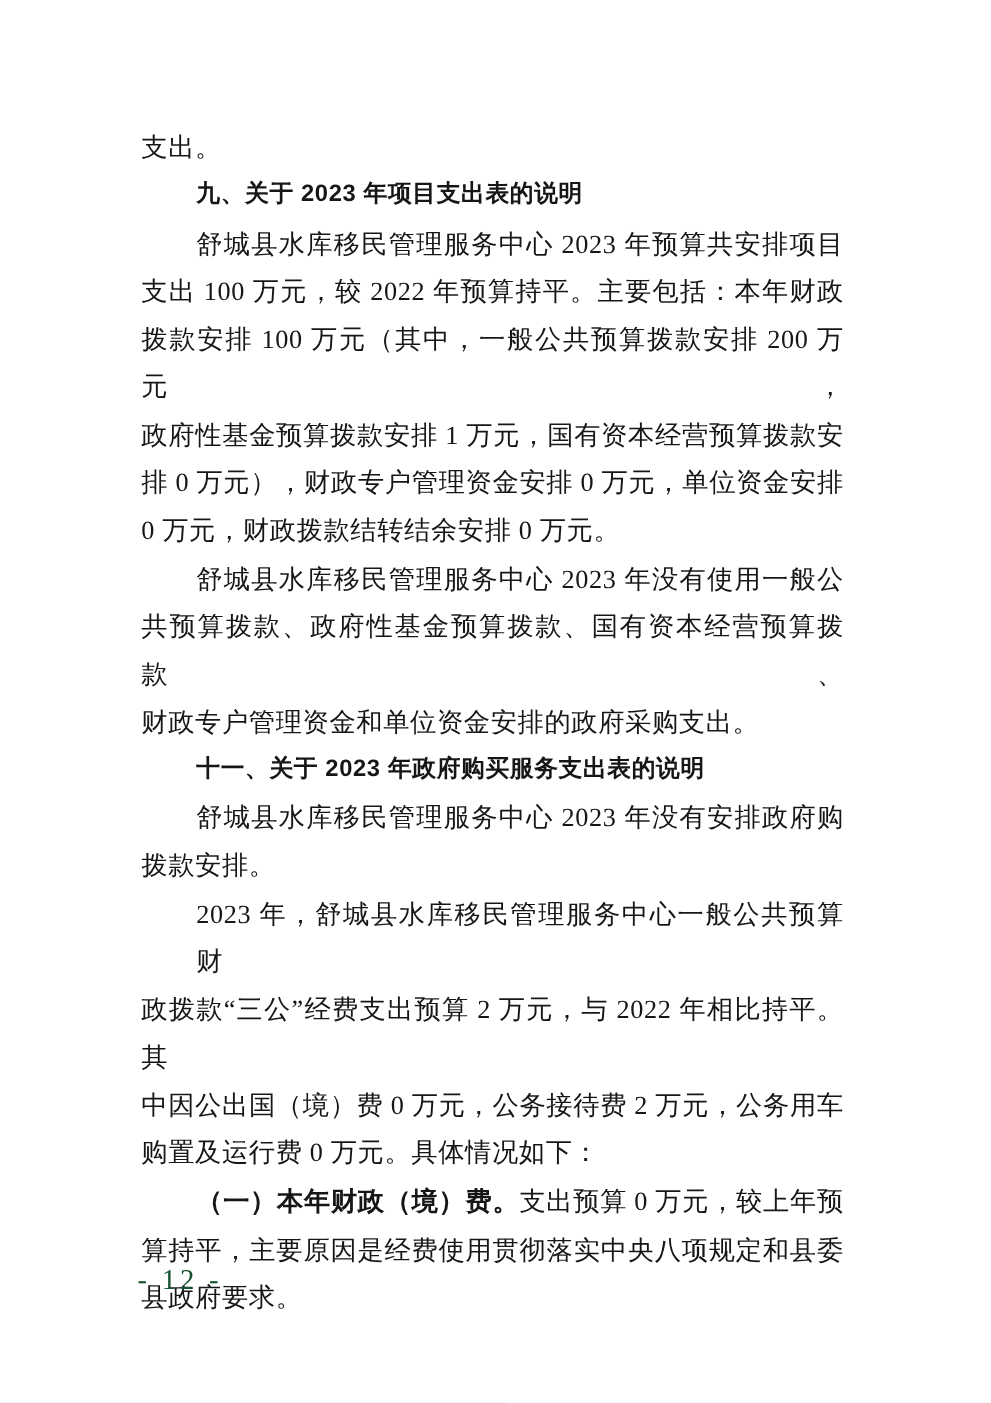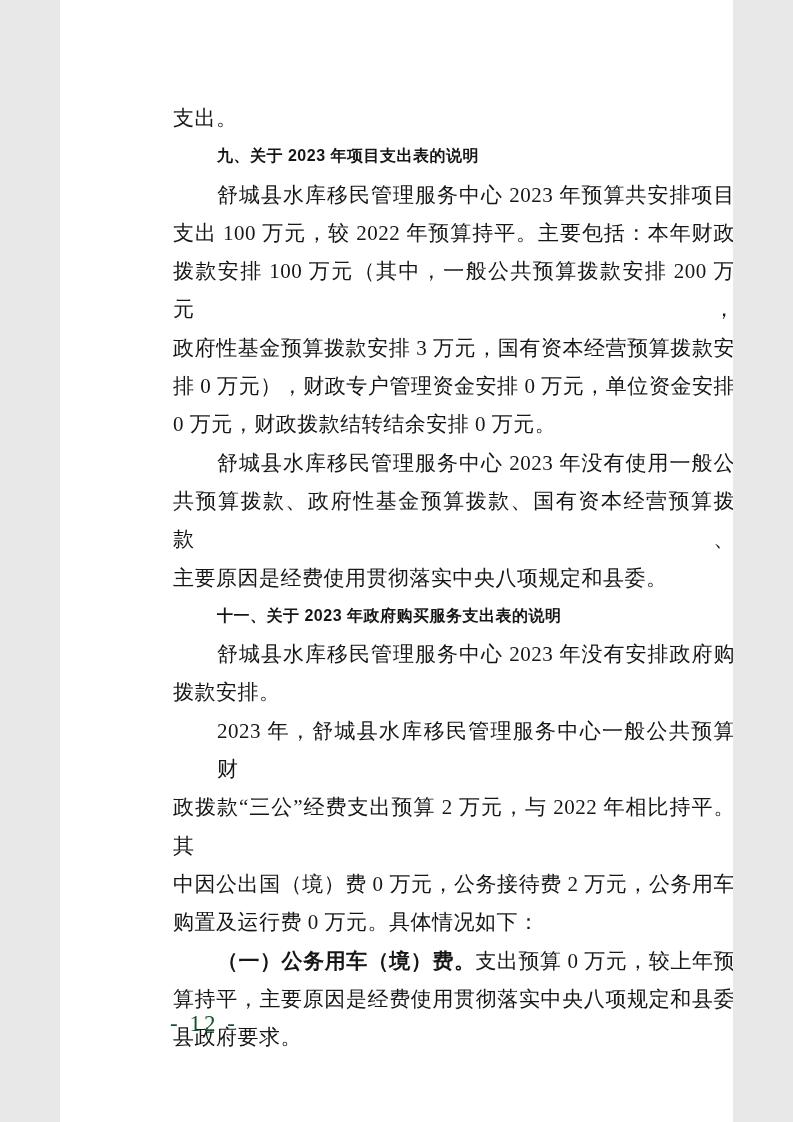--- a/index.html
+++ b/index.html
@@ -2,21 +2,21 @@
 <html><head>
 <meta charset="utf-8">
 <style>
   html, body {
     margin: 0;
     padding: 0;
     background: #e8e8e8;
   }
   .page {
     position: relative;
-    width: 673px;
+    width: 793px;
     height: 1122px;
     margin: 0 auto;
     background: #ffffff;
     overflow: hidden;
     font-family: "Liberation Serif", "DejaVu Serif", serif;
     color: #161616;
   }
   .content {
     position: absolute;
     left: 113px;
@@ -36,21 +36,21 @@
     white-space: normal;
   }
   .line.indent {
     padding-left: 44px;
   }
   .line .b {
     font-family: "Liberation Sans", "DejaVu Sans", sans-serif;
     font-weight: 700;
   }
   .heading {
-    font-size: 16px;
+    font-size: 19px;
     line-height: 38.3px;
     padding-left: 44px;
     font-family: "Liberation Sans", "DejaVu Sans", sans-serif;
     font-weight: 700;
     white-space: nowrap;
     letter-spacing: 0.5px;
   }
   .footer {
     position: absolute;
     left: 110px;
@@ -65,31 +65,31 @@
 </head>
 <body>
 
 <div class="page">
   <div class="content">
       <div class="line"><span>支出。</span></div>
       <div class="heading">九、关于 2023 年项目支出表的说明</div>
       <div class="line justify indent"><span>舒城县水库移民管理服务中心 2023 年预算共安排项目</span></div>
       <div class="line justify"><span>支出 100 万元，较 2022 年预算持平。主要包括：本年财政</span></div>
       <div class="line justify"><span>拨款安排 100 万元（其中，一般公共预算拨款安排 200 万元，</span></div>
-      <div class="line justify"><span>政府性基金预算拨款安排 3 万元，国有资本经营预算拨款安</span></div>
+      <div class="line justify"><span>政府性基金预算拨款安排 1 万元，国有资本经营预算拨款安</span></div>
       <div class="line justify"><span>排 0 万元），财政专户管理资金安排 0 万元，单位资金安排</span></div>
       <div class="line"><span>0 万元，财政拨款结转结余安排 0 万元。</span></div>
       <div class="line justify indent"><span>舒城县水库移民管理服务中心 2023 年没有使用一般公</span></div>
       <div class="line justify"><span>共预算拨款、政府性基金预算拨款、国有资本经营预算拨款、</span></div>
-      <div class="line"><span>主要原因是经费使用贯彻落实中央八项规定和县委。</span></div>
+      <div class="line"><span>财政专户管理资金和单位资金安排的政府采购支出。</span></div>
       <div class="heading">十一、关于 2023 年政府购买服务支出表的说明</div>
       <div class="line justify indent"><span>舒城县水库移民管理服务中心 2023 年没有安排政府购</span></div>
       <div class="line"><span>拨款安排。</span></div>
       <div class="line justify indent"><span>2023 年，舒城县水库移民管理服务中心一般公共预算财</span></div>
       <div class="line justify"><span>政拨款“三公”经费支出预算 2 万元，与 2022 年相比持平。其</span></div>
       <div class="line justify"><span>中因公出国（境）费 0 万元，公务接待费 2 万元，公务用车</span></div>
       <div class="line"><span>购置及运行费 0 万元。具体情况如下：</span></div>
-      <div class="line justify indent"><span class="b">（一）公务用车（境）费。</span><span>支出预算 0 万元，较上年预</span></div>
+      <div class="line justify indent"><span class="b">（一）本年财政（境）费。</span><span>支出预算 0 万元，较上年预</span></div>
       <div class="line justify"><span>算持平，主要原因是经费使用贯彻落实中央八项规定和县委</span></div>
       <div class="line"><span>县政府要求。</span></div>
     </div>
   <div class="footer">- 12 -</div>
 </div>
 
 </body></html>

